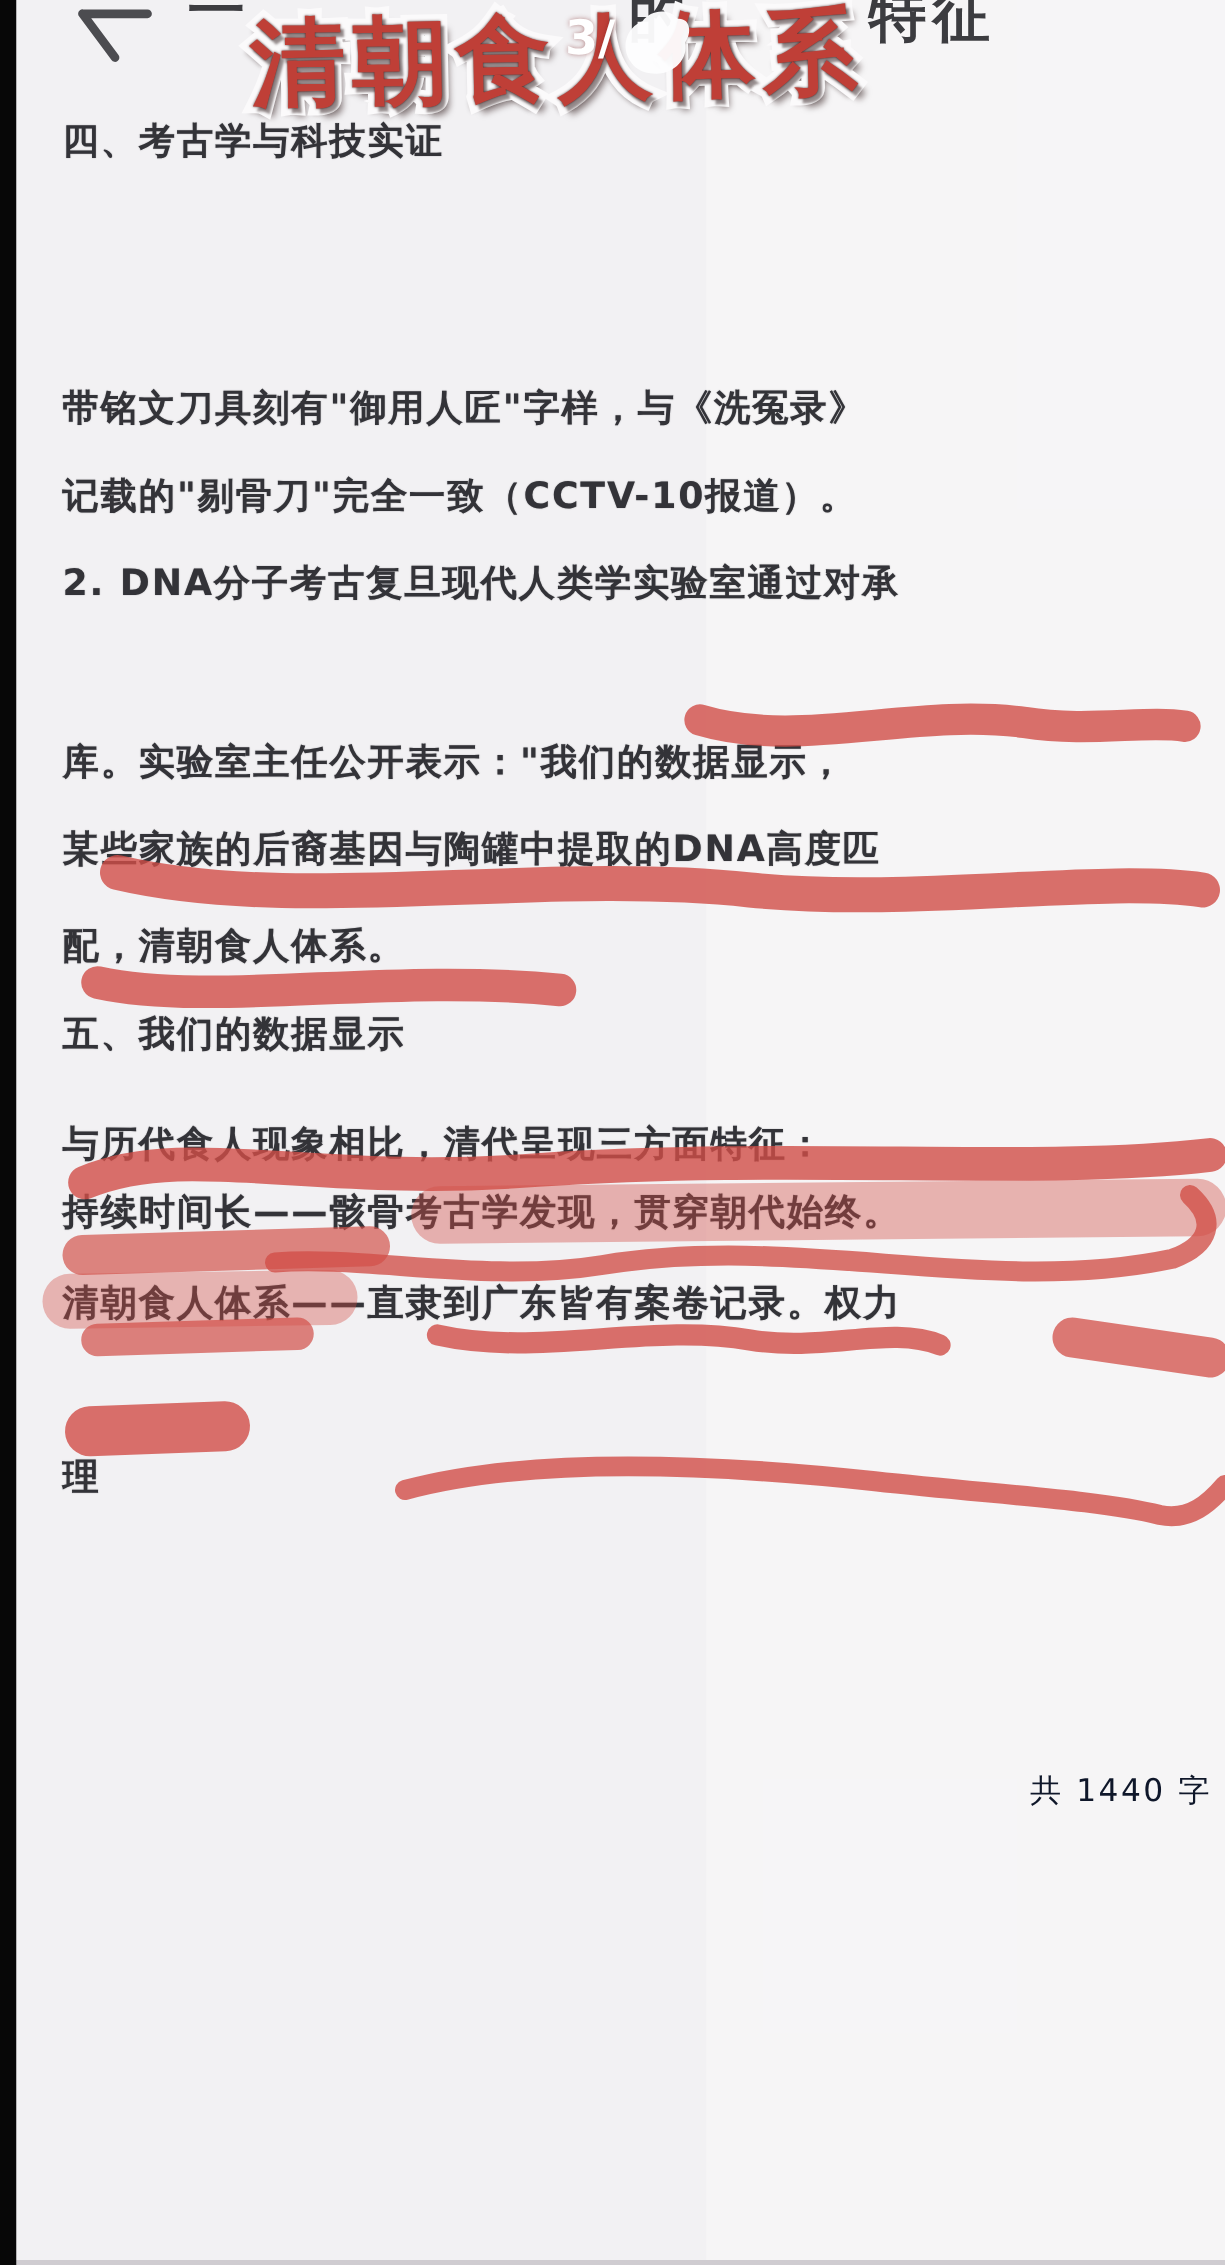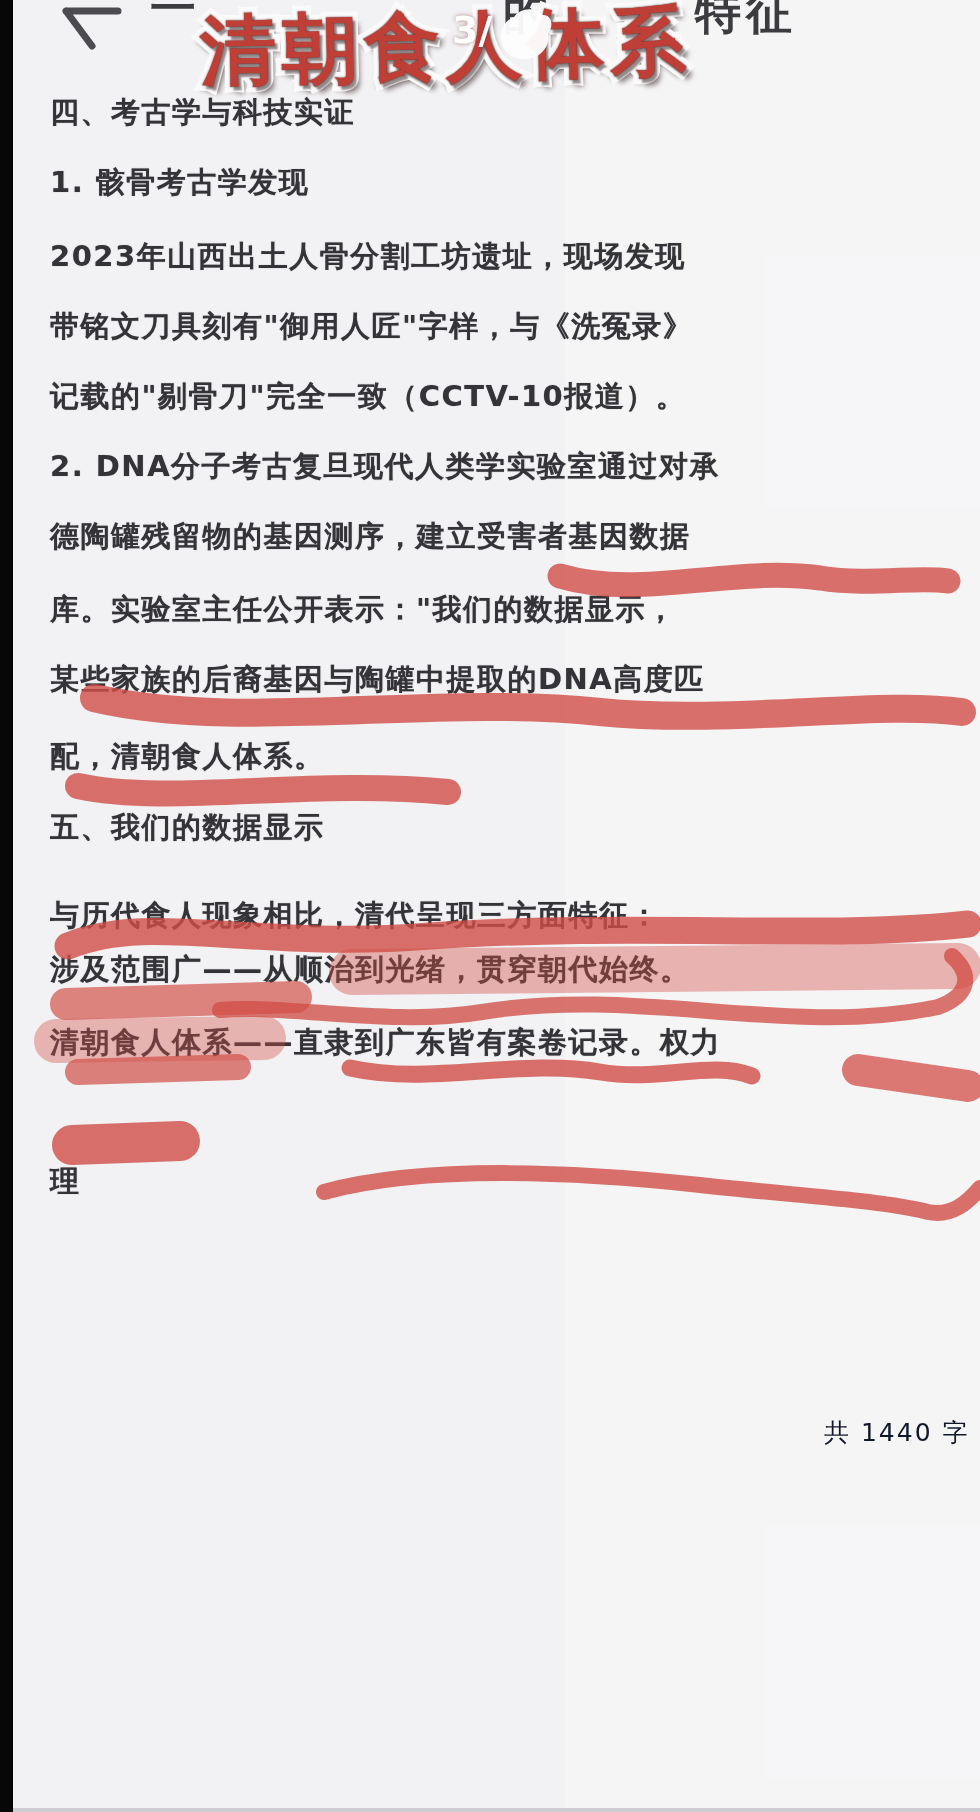--- a/index.html
+++ b/index.html
@@ -56,32 +56,29 @@
     <svg width="70" height="52" viewBox="0 0 70 52">
       <path d="M62,11 L10,11 M10,11 L36,46" fill="none" stroke="#4c4c50" stroke-width="7" stroke-linecap="round" stroke-linejoin="round"></path>
     </svg>
   </div>
 
   <span class="frag" id="frag-left">一</span>
   <span class="frag" id="frag-mid">的</span>
   <span class="frag" id="frag-right">特征</span>
 
   <div class="doc-line" style="top:93px">四、考古学与科技实证</div>
-  <div class="doc-line" style="top:163px">1. 骸骨考古学发现</div>
-  <div class="doc-line" style="top:237px">2023年山西出土人骨分割工坊遗址，现场发现</div>
   <div class="doc-line" style="top:307px">带铭文刀具刻有"御用人匠"字样，与《洗冤录》</div>
   <div class="doc-line" style="top:377px">记载的"剔骨刀"完全一致（CCTV-10报道）。</div>
   <div class="doc-line" style="top:447px">2. DNA分子考古复旦现代人类学实验室通过对承</div>
-  <div class="doc-line" style="top:517px">德陶罐残留物的基因测序，建立受害者基因数据</div>
   <div class="doc-line" style="top:590px">库。实验室主任公开表示："我们的数据显示，</div>
   <div class="doc-line" style="top:660px">某些家族的后裔基因与陶罐中提取的DNA高度匹</div>
   <div class="doc-line" style="top:737px">配，清朝食人体系。</div>
   <div class="doc-line" style="top:808px">五、我们的数据显示</div>
   <div class="doc-line" style="top:896px">与历代食人现象相比，清代呈现三方面特征：</div>
-  <div class="doc-line" style="top:950px">涉及范围广——从顺治到光绪，贯穿朝代始终。</div>
+  <div class="doc-line" style="top:950px">持续时间长——骸骨考古学发现，贯穿朝代始终。</div>
   <div class="doc-line" style="top:1023px">清朝食人体系——直隶到广东皆有案卷记录。权力</div>
   <div class="doc-line" style="top:1162px">理</div>
 
   <svg id="marker-layer" width="980" height="1812" viewBox="0 0 980 1812">
     <g fill="none" stroke="#d14e47" stroke-linecap="round" stroke-linejoin="round">
       <path d="M560,576 C640,600 730,566 820,578 C870,586 918,576 948,581" stroke-width="25" stroke-opacity="0.8"></path>
       <path d="M94,698 C240,732 430,694 600,712 C730,725 880,700 962,712" stroke-width="28" stroke-opacity="0.8"></path>
       <path d="M78,786 C170,806 310,778 448,792" stroke-width="26" stroke-opacity="0.8"></path>
       <path d="M68,946 C150,912 250,950 430,936 C640,922 830,940 968,924" stroke-width="27" stroke-opacity="0.8"></path>
       <path d="M352,972 L958,966" stroke-width="46" stroke-opacity="0.40"></path>

